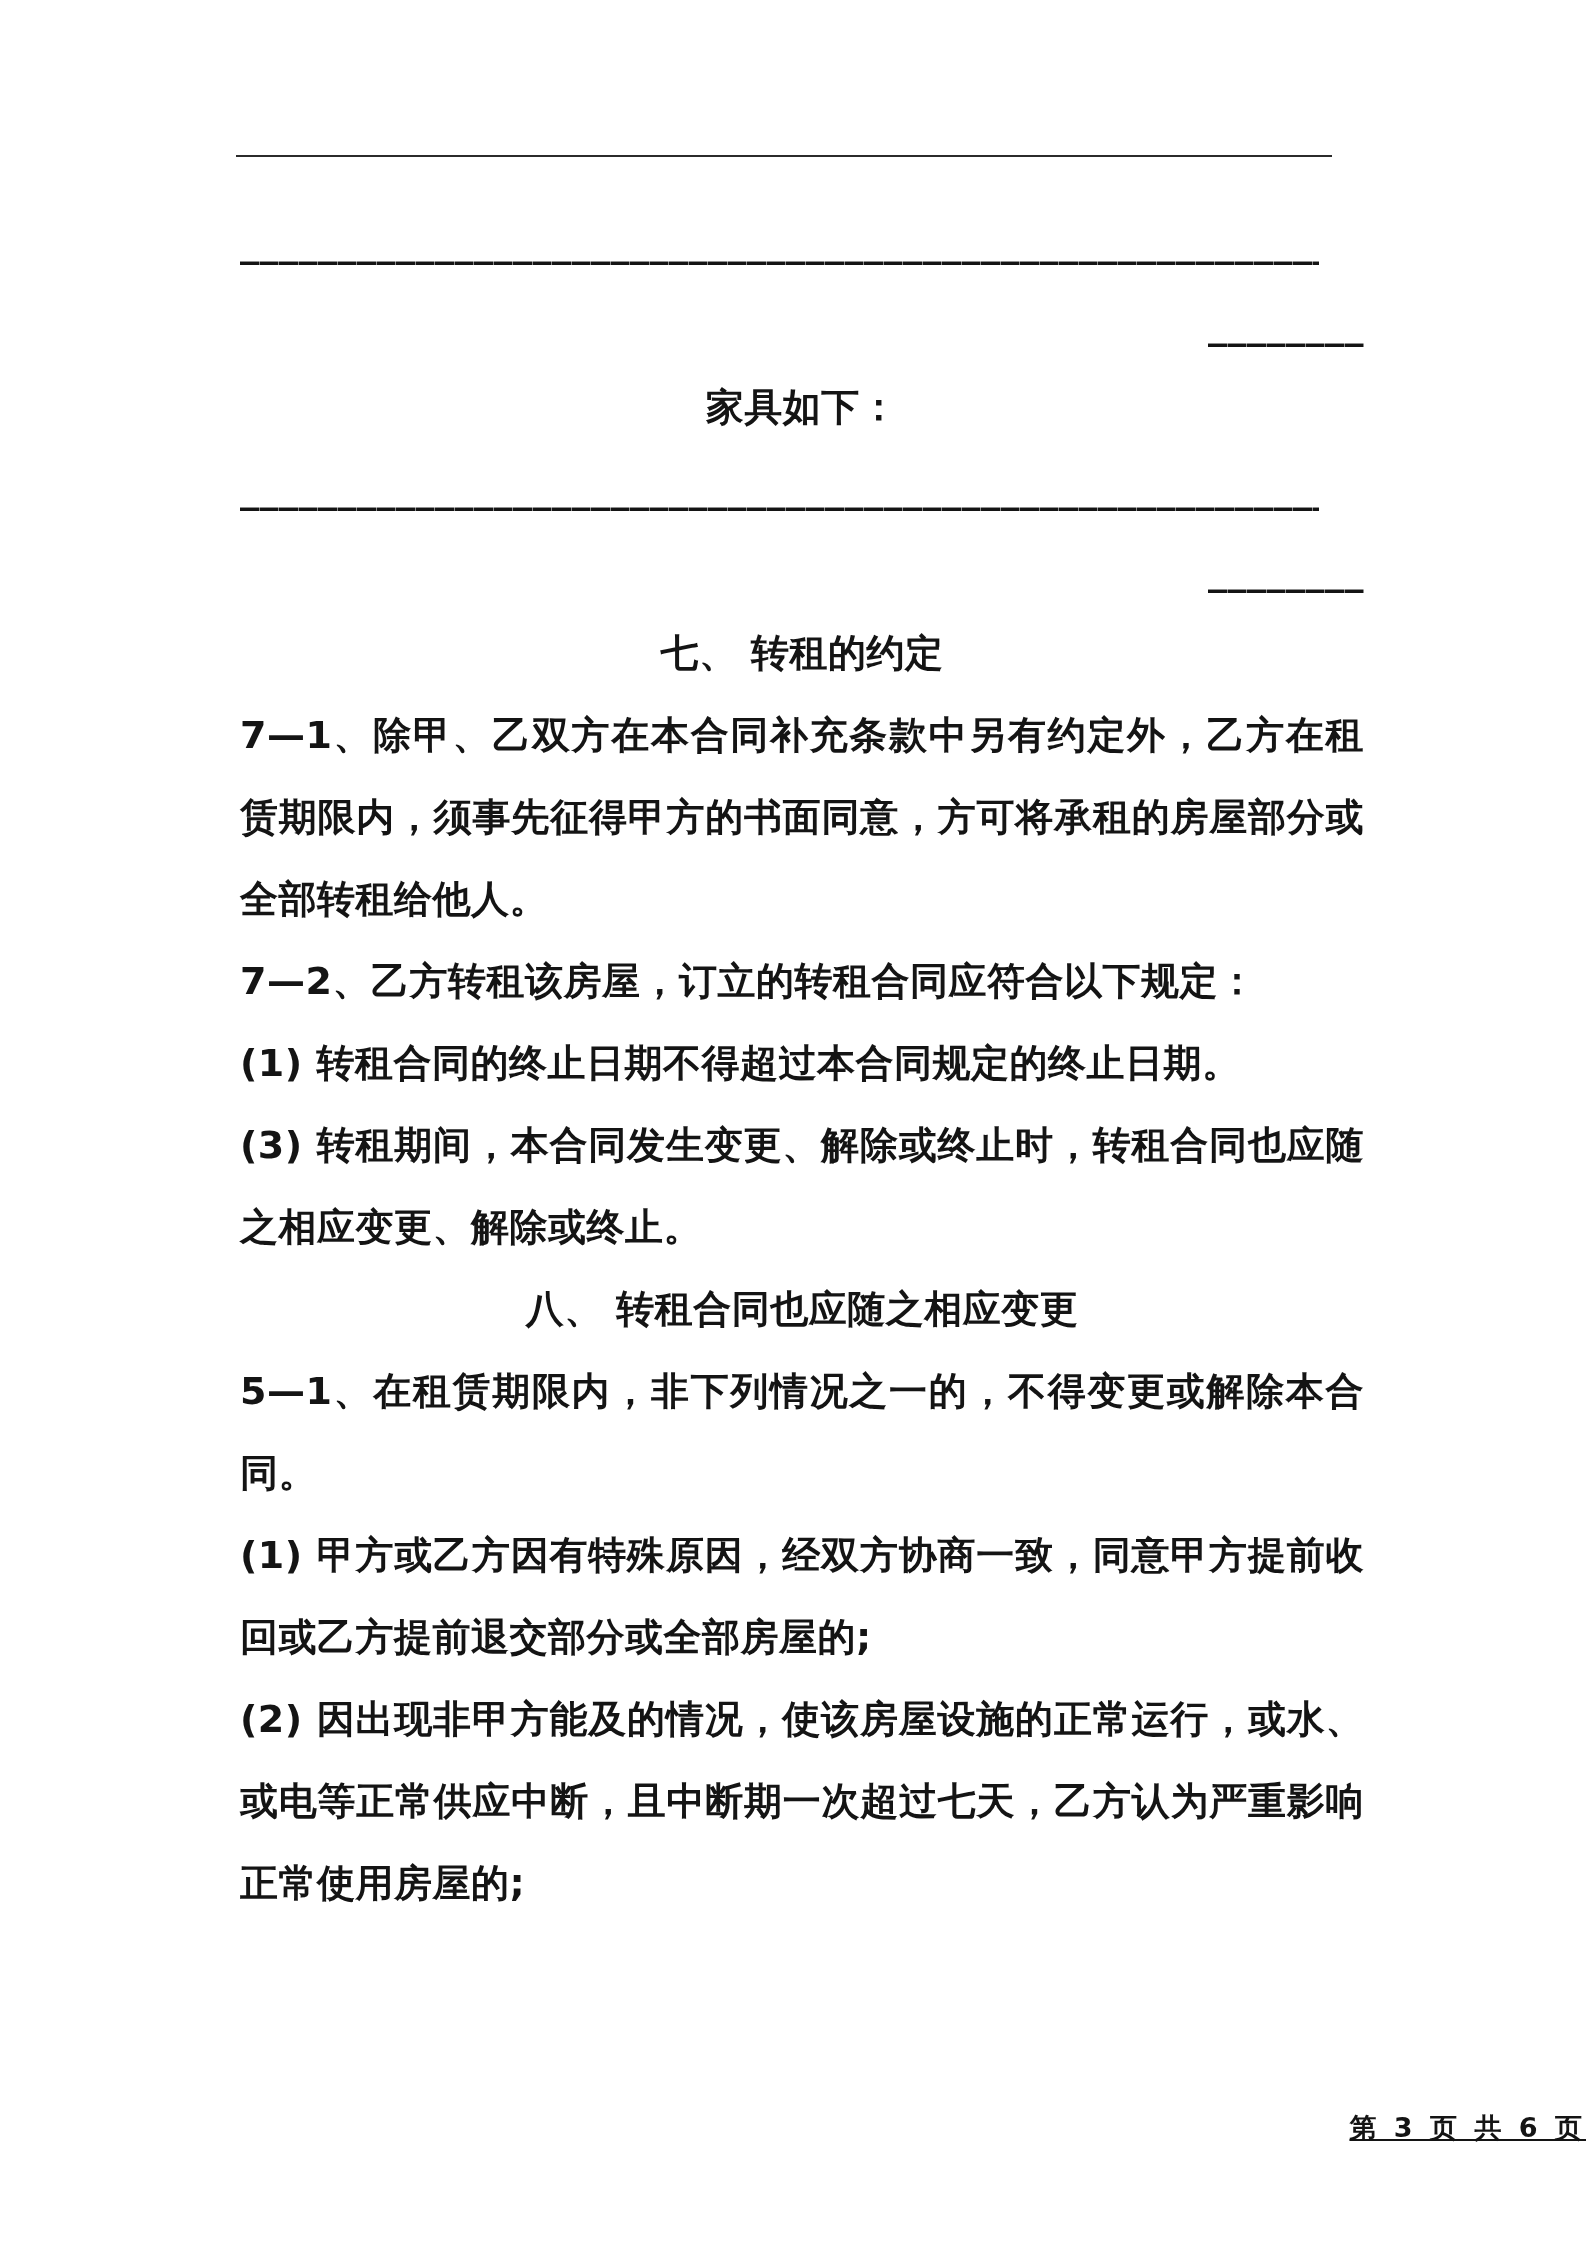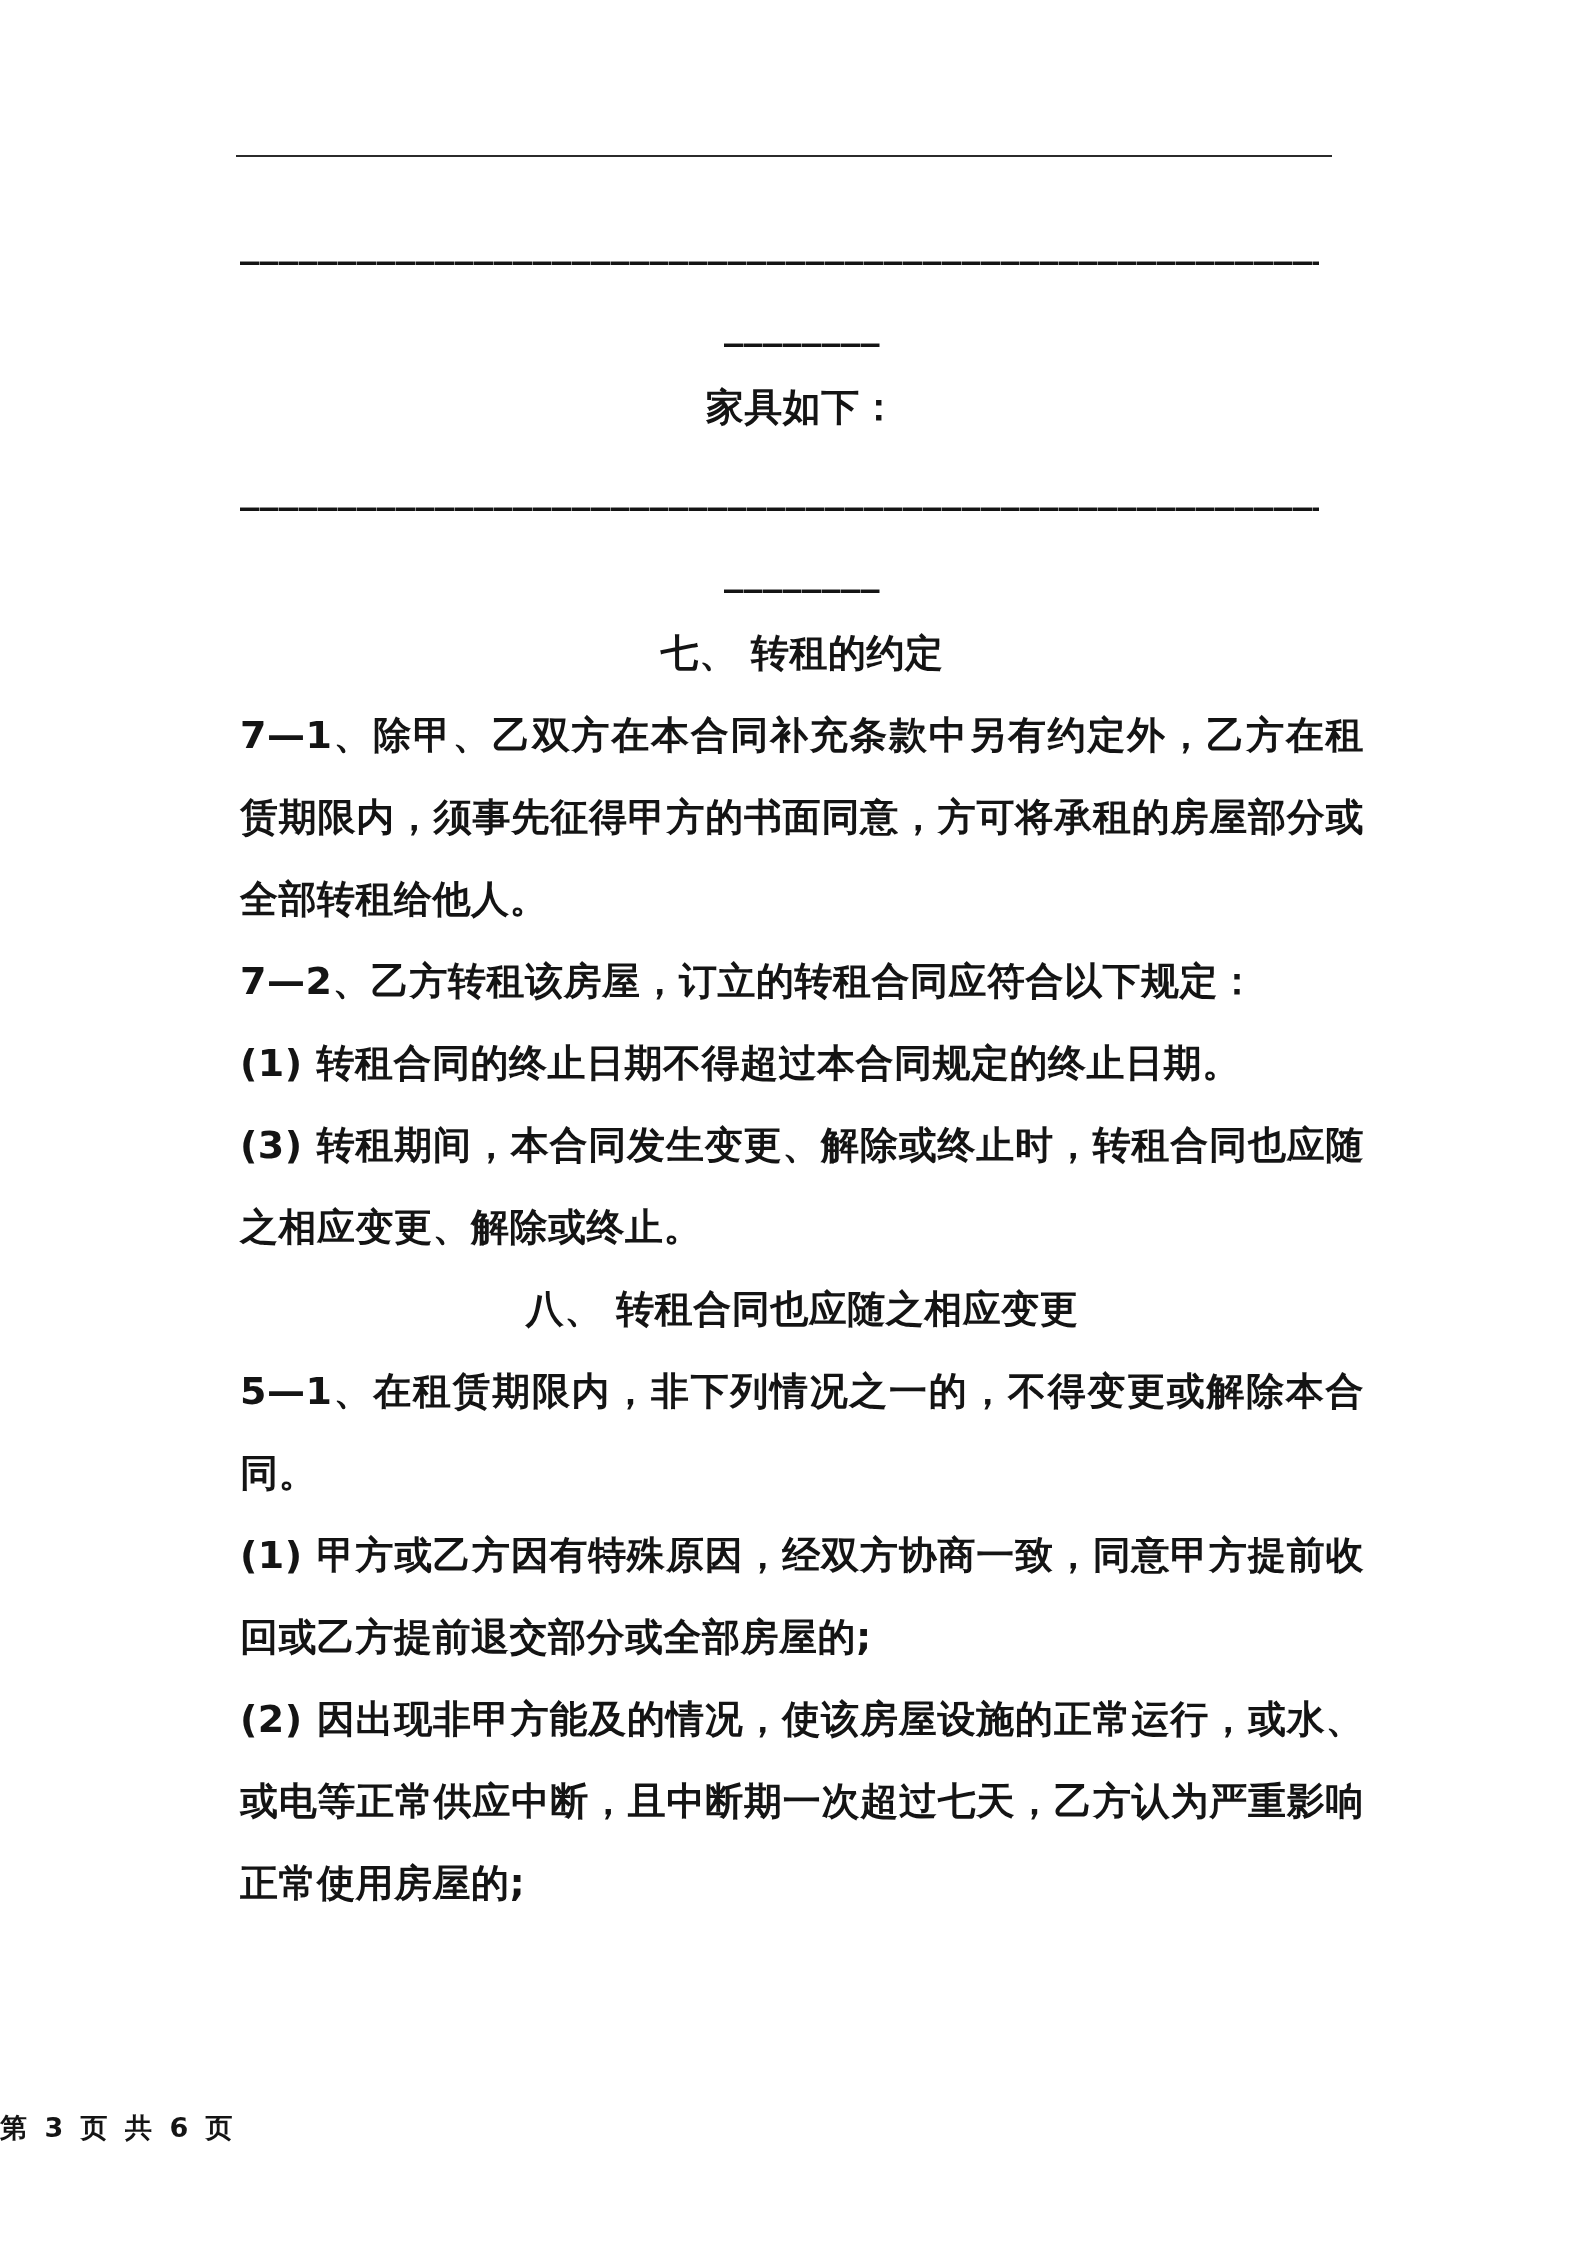--- a/index.html
+++ b/index.html
@@ -41,35 +41,36 @@
     word-break: break-all;
   }
   .u-long {
     white-space: nowrap;
     overflow: hidden;
     width: 96%;
     text-align: left;
   }
   .u-short {
     white-space: nowrap;
-    text-align: center;
+    text-align: right;
   }
   .heading {
     text-align: center;
   }
   .footer {
     position: absolute;
     bottom: 98px;
     left: 0;
     width: 100%;
-    text-align: left;
+    text-align: right;
     font-size: 27px;
     font-weight: 700;
     letter-spacing: 4px;
     color: #141414;
+    text-decoration: underline;
   }
 </style>
 </head>
 <body>
 
 <div class="page">
 
   <div class="header-rule"></div>
 
   <div class="content">

